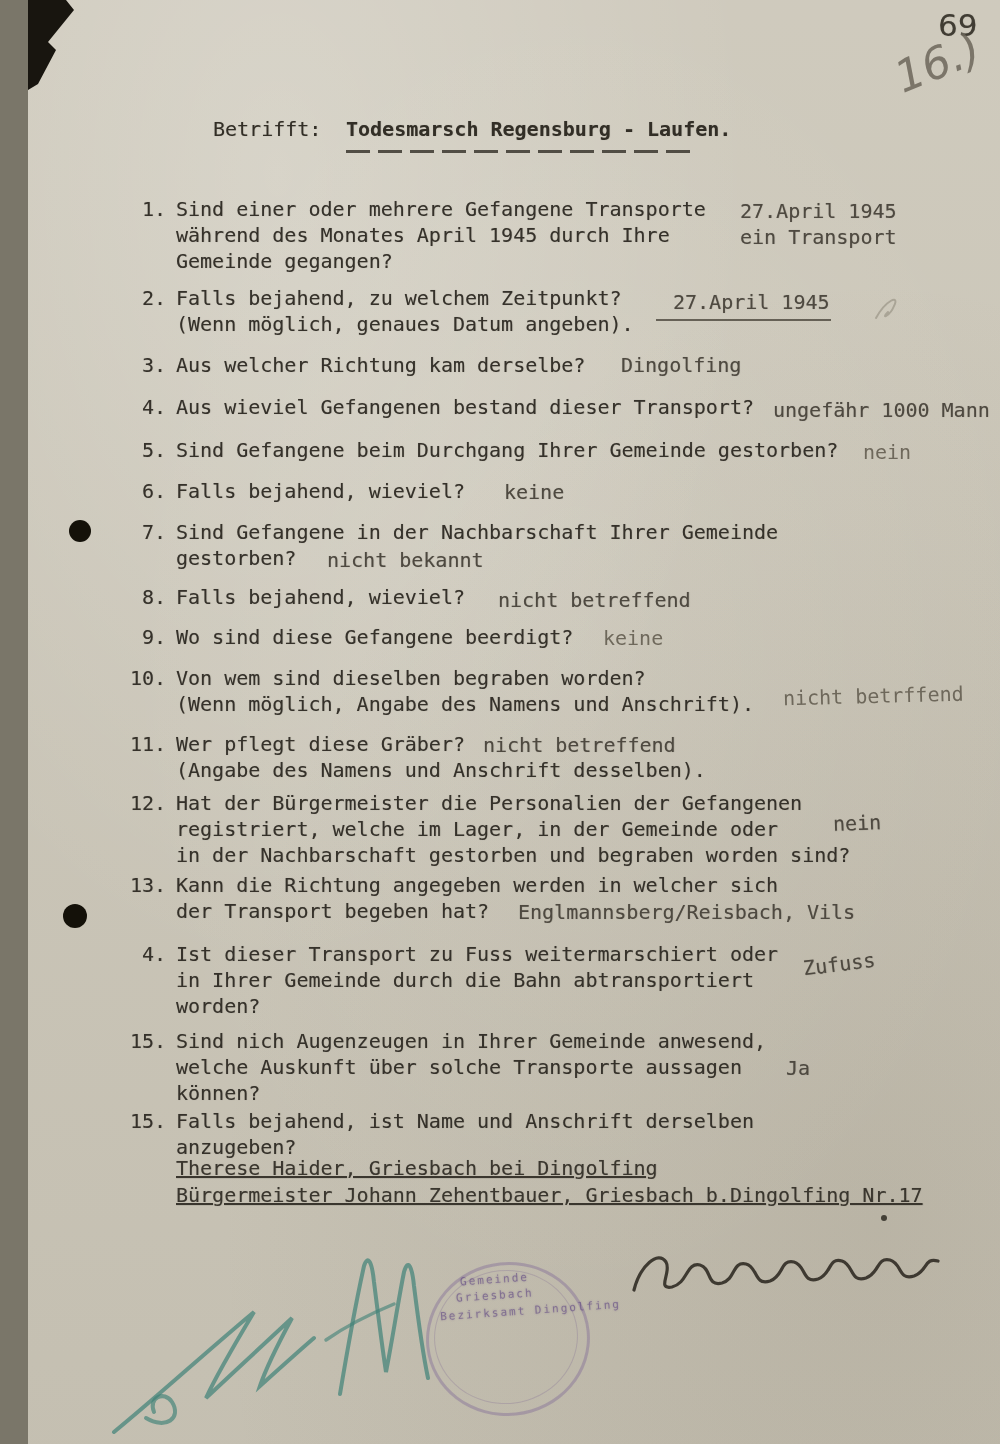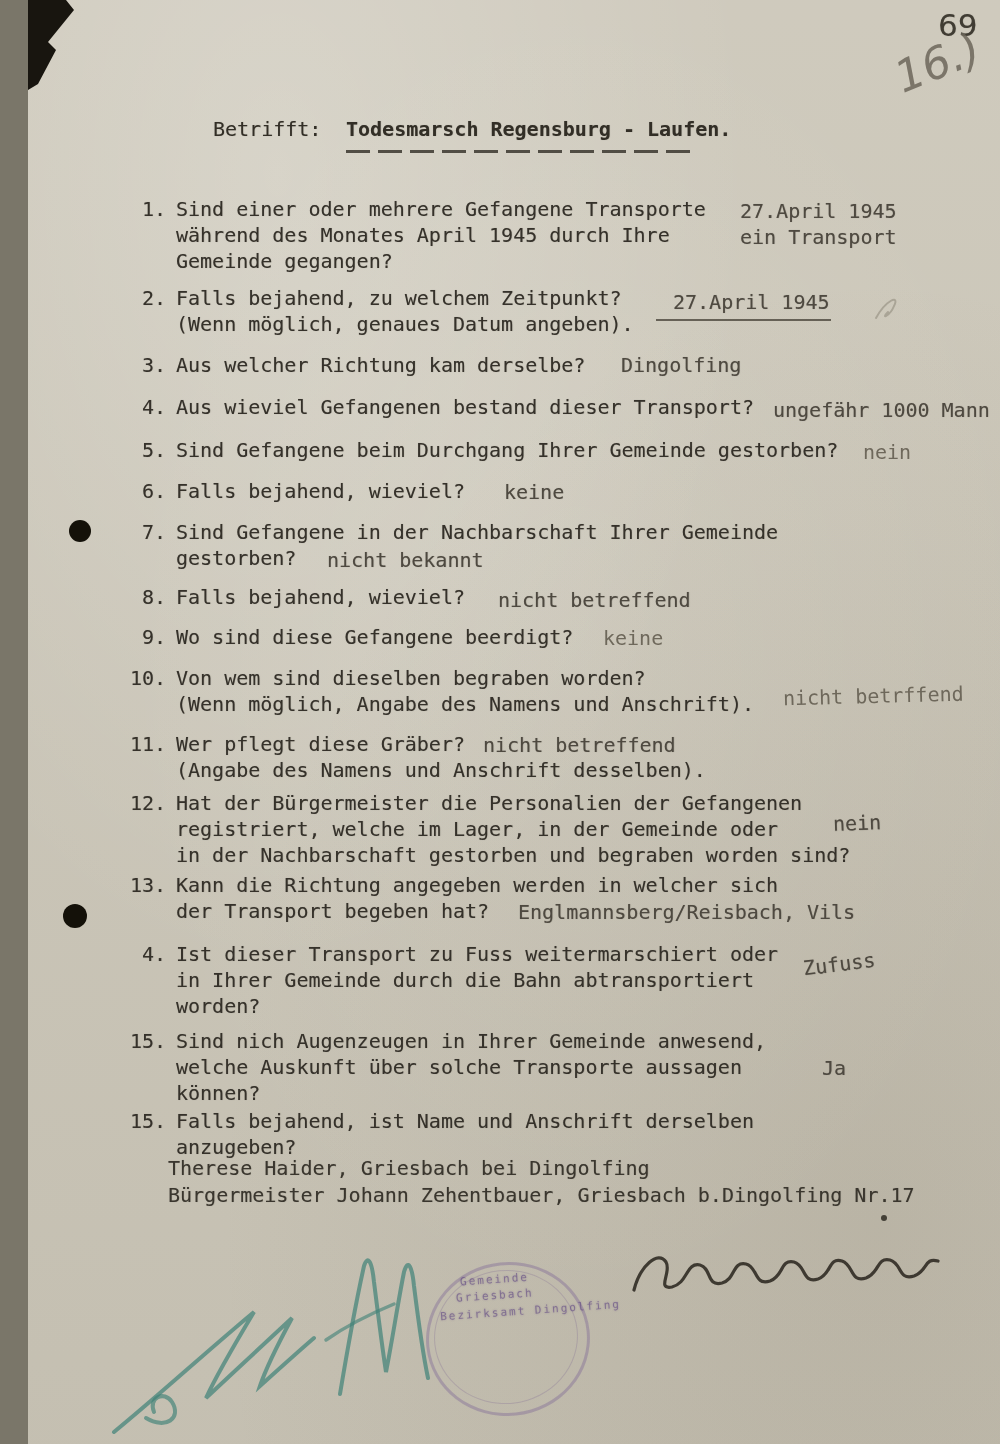--- a/index.html
+++ b/index.html
@@ -22,21 +22,21 @@
   .subject-label { position:absolute; left:185px; top:116px; color:#322e26; }
   .subject-title { position:absolute; left:318px; top:116px; color:#322e26;font-weight:bold; }
   .title-underline { position:absolute; left:318px; top:150px; width:344px; height:3px;
     background:repeating-linear-gradient(90deg,#3a362e 0 24px, transparent 24px 32px); opacity:0.85; }
   .q { position:absolute; left:100px; width:880px; }
   .qnum { position:absolute; left:0; top:0; width:38px; text-align:right; color:#35312a; }
   .qtext { position:absolute; left:48px; top:0; white-space:pre-line; color:#35312a; width:740px; }
   .ans { position:absolute; white-space:pre-line; color:#4e4940; }
   .ans.light { color:#6e685b; text-shadow:none; }
   .ans-underline { position:absolute; height:2px; background:rgba(75,70,60,0.8); }
-  .wline { position:absolute; left:140px; color:#3a362e; }
+  .wline { position:absolute; left:148px; color:#3a362e;text-decoration:underline; }
   .sig-org { position:absolute; left:518px; top:1238px; color:#3a362e; }
   .sig-title { position:absolute; left:583px; top:1295px; color:#35312a; }
   .stamp-circle { position:absolute; left:398px; top:1262px; width:158px; height:148px;
     border:3px solid rgba(115,90,145,0.35); border-radius:50%; transform:rotate(-6deg); }
   .stamp-circle-inner { position:absolute; left:406px; top:1270px; width:142px; height:132px;
     border:1.5px solid rgba(115,90,145,0.25); border-radius:50%; transform:rotate(-6deg); }
   .stamp-text { position:absolute; font-size:11px; line-height:15px; letter-spacing:2px;
     color:rgba(104,80,134,0.62); text-shadow:0 0 2px rgba(104,80,134,0.45); transform:rotate(-4deg); }
   .overlay { position:absolute; left:0; top:0; width:1000px; height:1444px; pointer-events:none; }
 </style>
@@ -147,21 +147,21 @@
 in Ihrer Gemeinde durch die Bahn abtransportiert
 worden?</div>
     <div class="ans" style="left:675px; top:10px; transform:rotate(-7deg)">Zufuss</div>
   </div>
 
   <div class="q" style="top:1028px">
     <span class="qnum">15.</span>
     <div class="qtext">Sind nich Augenzeugen in Ihrer Gemeinde anwesend,
 welche Auskunft über solche Transporte aussagen
 können?</div>
-    <div class="ans" style="left:694px; top:27px">Ja</div>
+    <div class="ans" style="left:658px; top:27px">Ja</div>
   </div>
 
   <div class="q" style="top:1108px">
     <span class="qnum">15.</span>
     <div class="qtext">Falls bejahend, ist Name und Anschrift derselben
 anzugeben?</div>
   </div>
 
   <div class="wline" style="top:1155px">Therese Haider, Griesbach bei Dingolfing</div>
   <div class="wline" style="top:1182px">Bürgermeister Johann Zehentbauer, Griesbach b.Dingolfing Nr.17</div>

